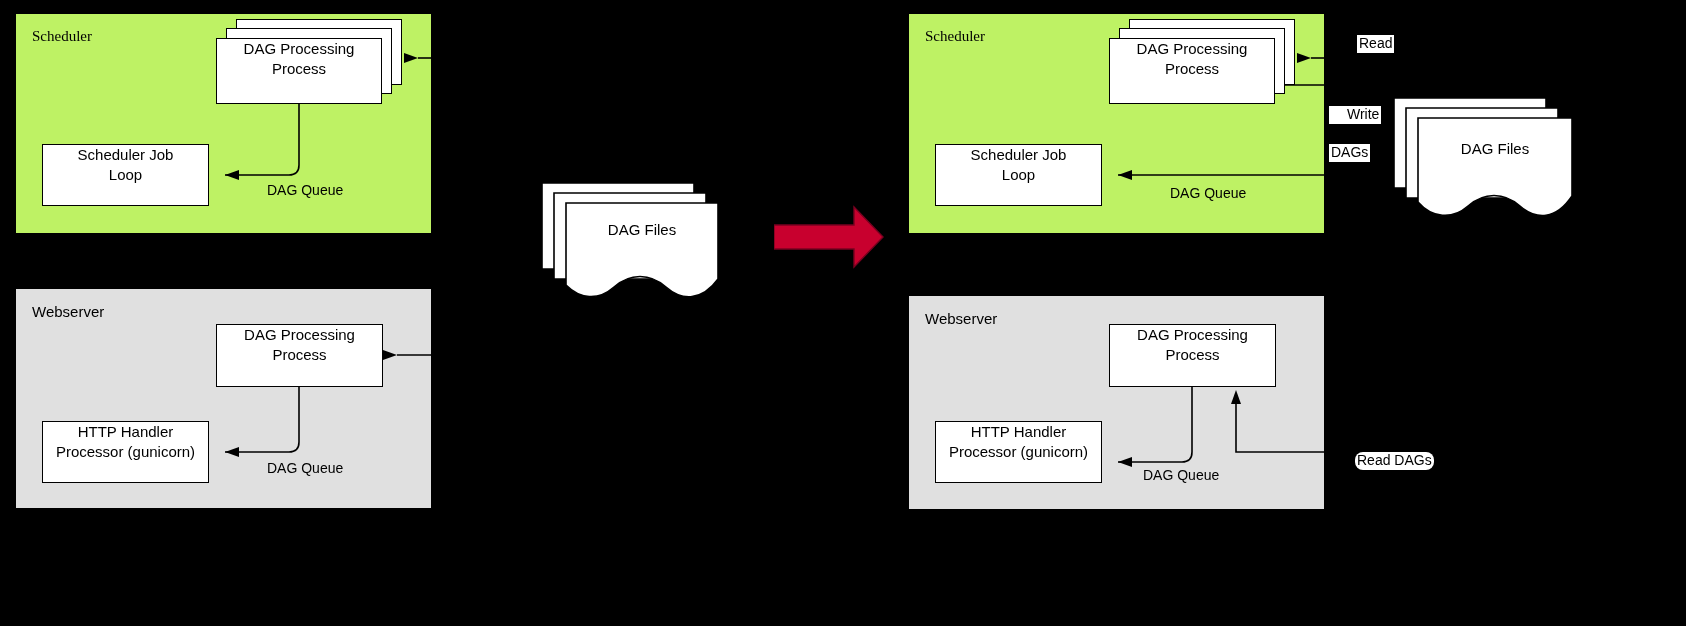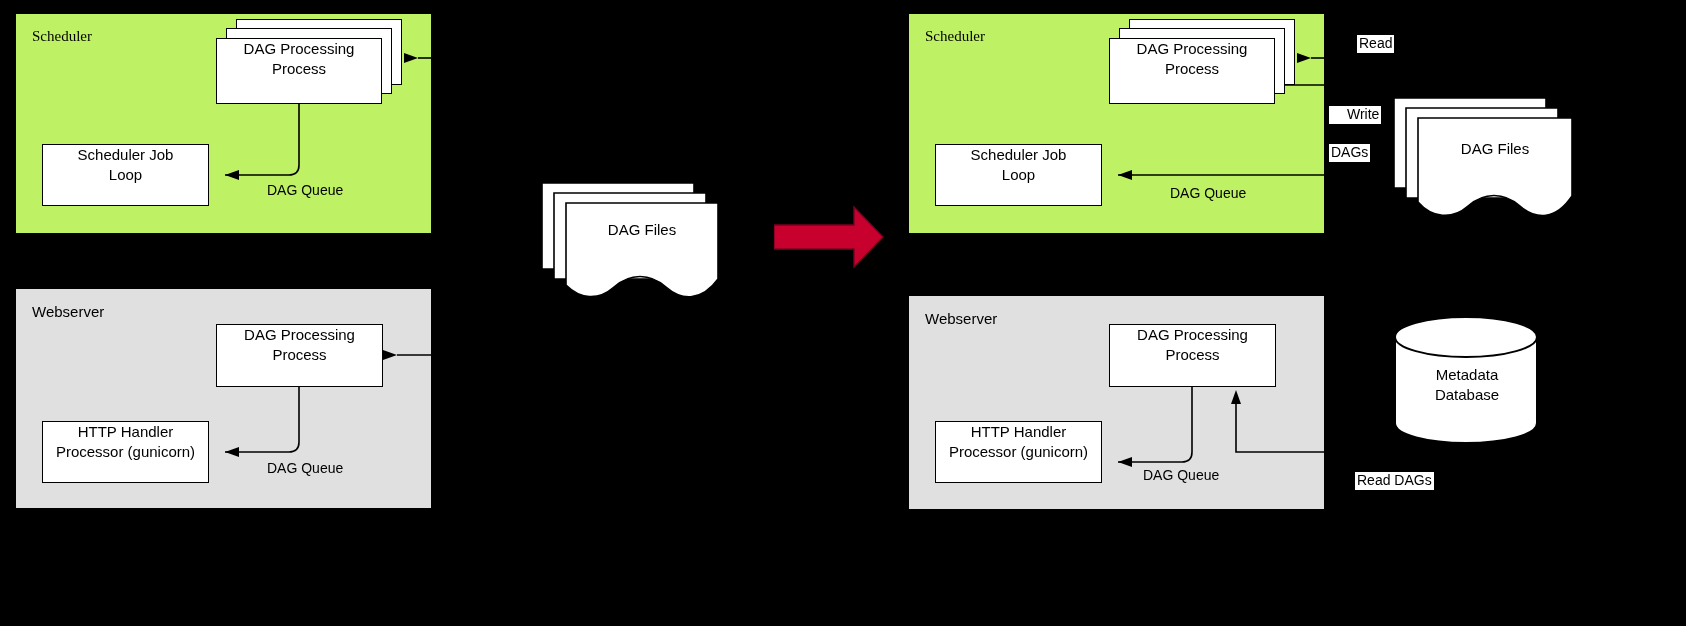--- a/index.html
+++ b/index.html
@@ -221,35 +221,27 @@
       <path d="M0,2 H152 V92 H0 Z" fill="#FFFFFF" stroke="#000000" stroke-width="1.6"></path>
       <path d="M12,12 H164 V102 H12 Z" fill="#FFFFFF" stroke="#000000" stroke-width="1.6"></path>
       <path d="M24,22 H178 V100
                C162,124 142,124 126,110
                C110,96 90,96 74,110
                C58,124 38,122 24,106 Z" fill="#FFFFFF" stroke="#000000" stroke-width="1.6"></path>
     </svg>
     <div class="abs" style="left:24px; top:44px; width:154px; text-align:center; font-size:15px; color:#000;">DAG Files</div>
   </div>
 
-  <div class="cyl" style="left:1393px; top:315px; width:148px; height:130px;">
-    <svg width="148" height="130" viewBox="0 0 148 130">
-      <path d="M2,22 V108 C2,120 35,128 73,128 C111,128 144,120 144,108 V22 Z" fill="#FFFFFF" stroke="#000000" stroke-width="2"></path>
-      <ellipse cx="73" cy="22" rx="71" ry="20" fill="#FFFFFF" stroke="#000000" stroke-width="2"></ellipse>
-    </svg>
-    <div class="cyl-label" style="top:50px;">Metadata</div>
-    <div class="cyl-label" style="top:70px;">Database</div>
-  </div>
 
   <div class="edge-label boxed" style="left:1357px; top:35px;">Read</div>
 
   <div class="edge-label boxed" style="left:1329px; top:106px;padding-left:18px;">Write</div>
   <div class="edge-label boxed" style="left:1329px; top:126px;margin-top:18px;">DAGs</div>
 
-  <div class="edge-label boxed" style="left:1355px; top:472px;">Read DAGs</div>
+  <div class="edge-label boxed" style="left:1355px; top:452px;border-radius:8px;">Read DAGs</div>
 
   <svg class="wires">
 
     <line x1="432" y1="58" x2="418" y2="58"></line>
     <path class="head" d="M418,58 L404,53 L404,63 Z"></path>
 
     <path d="M299,104 V165 Q299,175 289,175 H225"></path>
     <path class="head" d="M225,175 L239,170 L239,180 Z"></path>
 
     <line x1="432" y1="355" x2="397" y2="355"></line>

